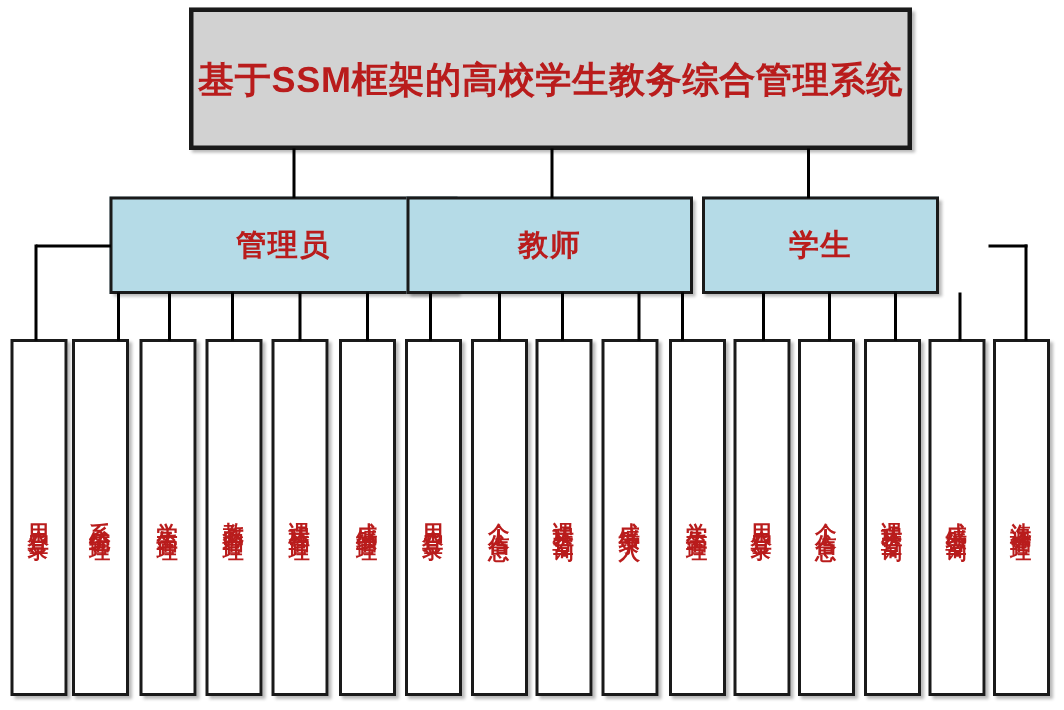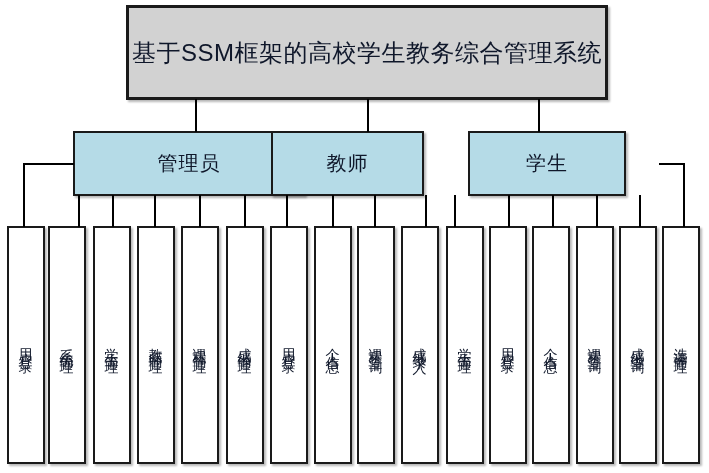--- a/index.html
+++ b/index.html
@@ -16,22 +16,23 @@
     overflow: hidden;
   }
   .box {
     position: absolute;
     box-sizing: border-box;
     display: flex;
     align-items: center;
     justify-content: center;
     border: 2px solid var(--box-border, #1a1a1a);
     box-shadow: 2px 2px 2px rgba(0,0,0,0.28);
-    color: #0f172a;
+    color: #b91c1c;
     text-align: center;
+    font-weight: bold;
   }
   .box.root {
     left: 126px; top: 5px; width: 482px; height: 95px;
     background: var(--root-fill, #d2d2d2);
     border-width: 3px;
     font-size: 24px;
     white-space: nowrap;
     letter-spacing: 0.5px;
   }
   .box.branch {
@@ -60,21 +61,21 @@
 <body>
 
 <div id="stage" style="--bg: #ffffff; --root-fill: #d2d2d2; --branch-fill: #b5dbe7; --leaf-fill: #ffffff; --box-border: #1a1a1a; --connector: #000000;">
   <div class="box root">
     <span>基于SSM框架的高校学生教务综合管理系统</span>
   </div>
   <div id="branches">
       <div class="box branch" style="left: 73px; width: 232px;">
         <span>管理员</span>
       </div>
-      <div class="box branch" style="left: 271px; width: 153px;">
+      <div class="box branch" style="left: 271px; width: 191px;">
         <span>教师</span>
       </div>
       <div class="box branch" style="left: 468px; width: 158px;">
         <span>学生</span>
       </div>
     </div>
   <div id="leaves">
       <div class="box leaf" style="left: 7px;">
         <span class="vtext">用户登录</span>
       </div>

